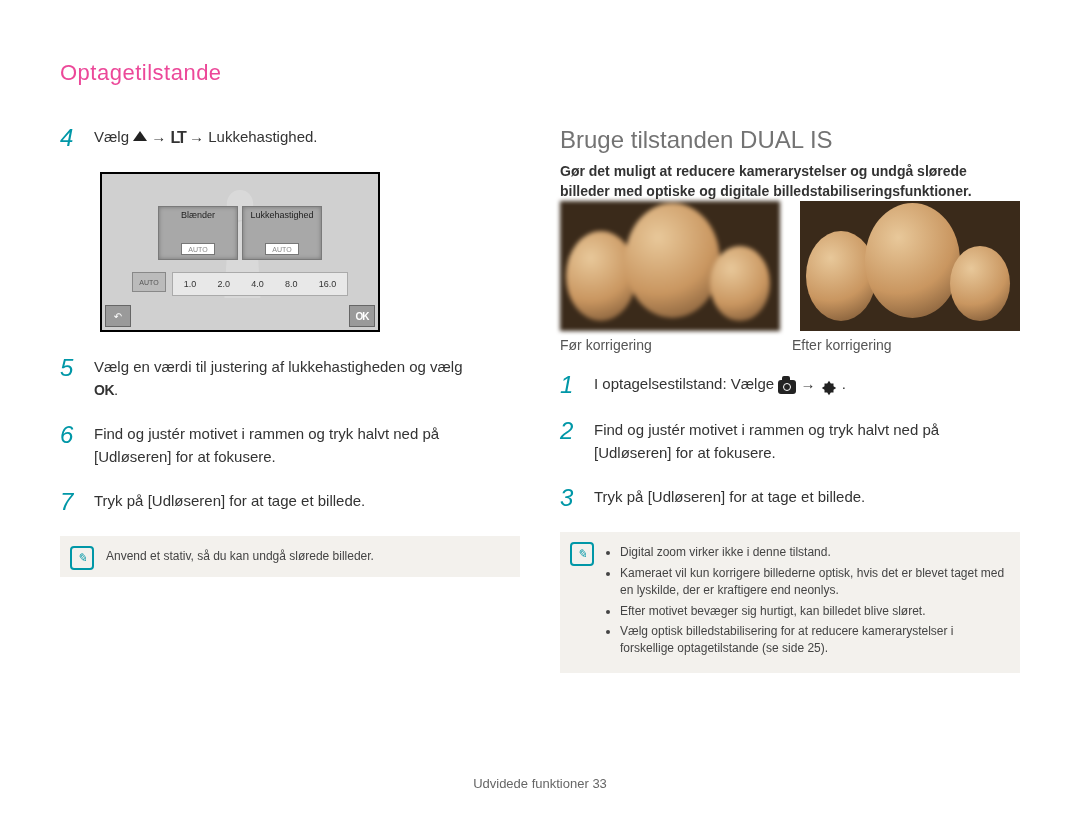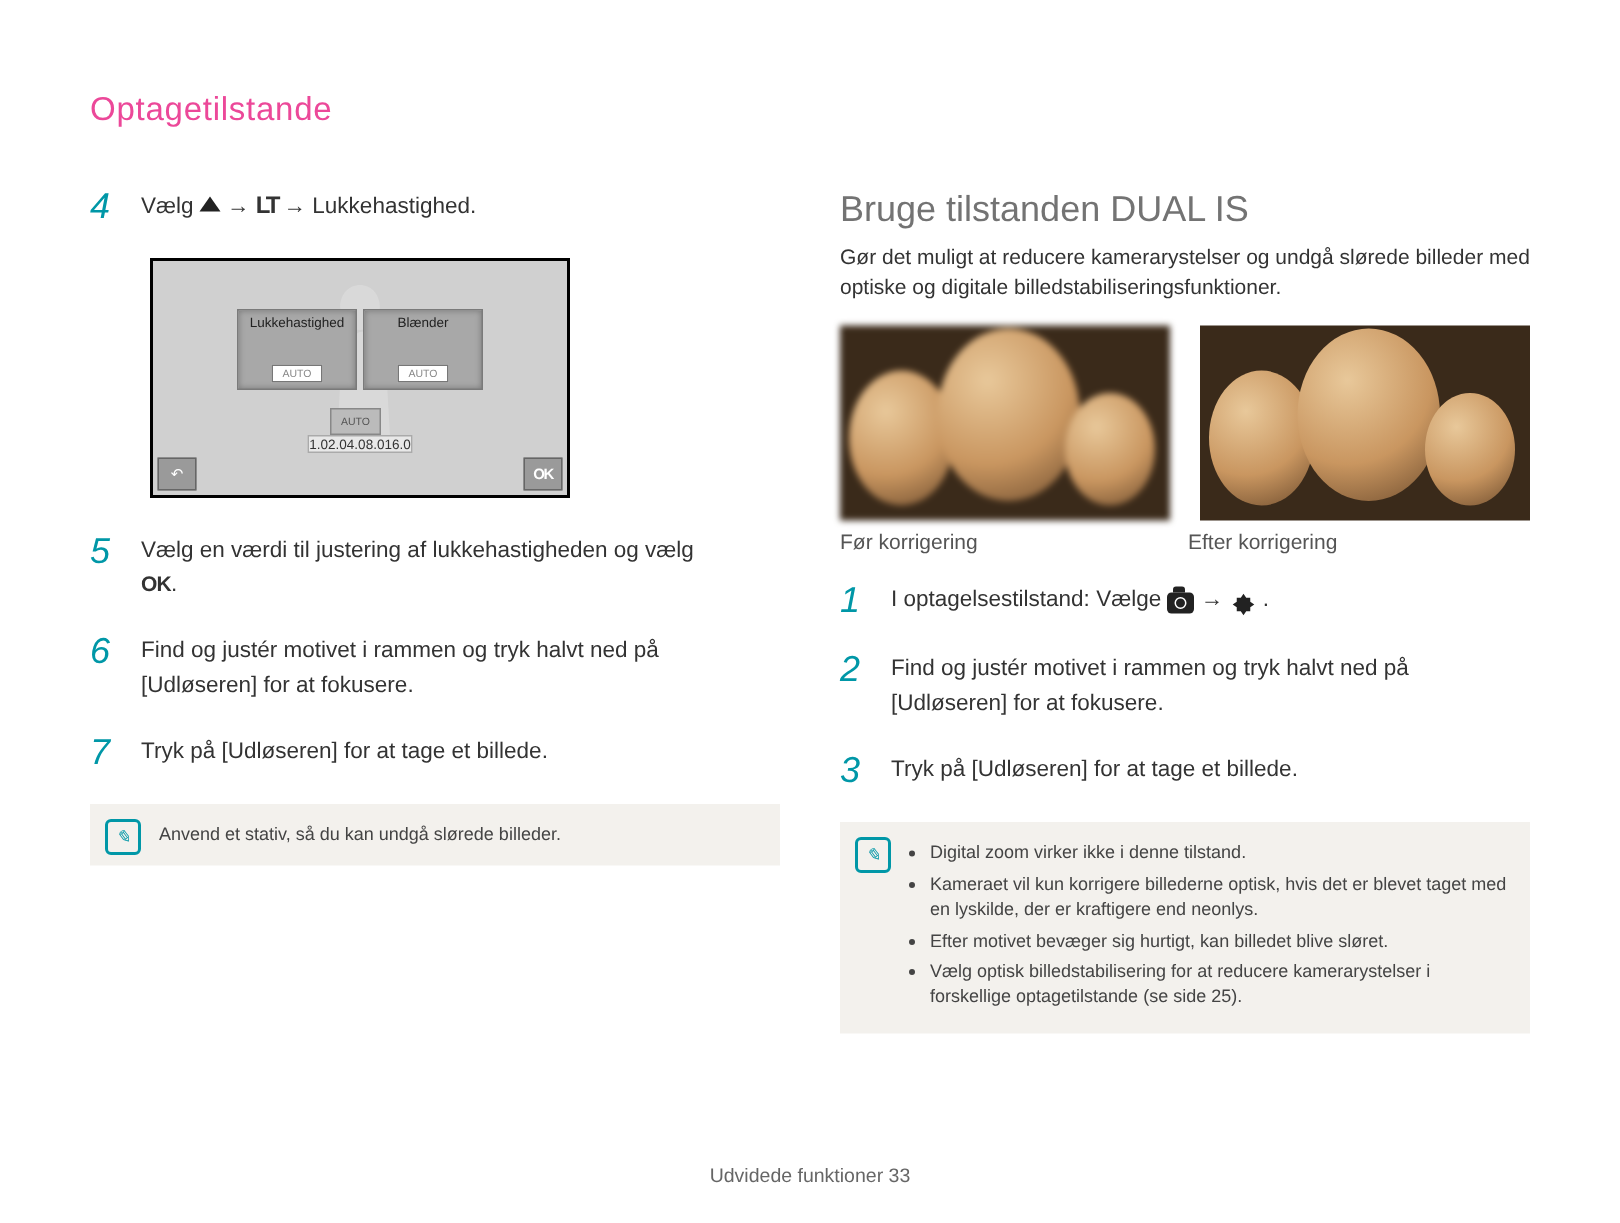--- a/index.html
+++ b/index.html
@@ -54,21 +54,21 @@
   .section-title {
     font-size: 24px;
     color: #737373;
     font-weight: 400;
     margin: 0 0 8px 0;
   }
   .section-desc {
     font-size: 14px;
     line-height: 1.4;
     color: #333;
-    margin-bottom: 16px;
+    font-weight: bold;
   }
   .camera-ui {
     width: 280px;
     height: 160px;
     border: 2px solid #000;
     background: #d0d0d0;
     position: relative;
     margin: 10px 0 24px 40px;
   }
   .silhouette {
@@ -114,23 +114,21 @@
     line-height: 12px;
     border: 1px solid #777;
   }
   .bottom-row {
     position: absolute;
     bottom: 28px;
     left: 30px;
     right: 30px;
     height: 30px;
     display: flex;
-    align-items: center;
     z-index: 2;
-    flex-direction: column;
   }
   .auto-chip {
     width: 34px;
     height: 20px;
     background: #bbb;
     border: 1px solid #888;
     font-size: 7px;
     color: #555;
     display:flex;align-items:center;justify-content:center;
     margin-right: 6px;
@@ -293,25 +291,25 @@
       </div>
 
       <div class="camera-ui">
         <div class="silhouette">
           <svg viewBox="0 0 60 100">
               <path fill="#e8e8e8" d="M30 5c6 0 11 5 11 12s-5 13-11 13-11-6-11-13 5-12 11-12zm-3 26h6c2 0 4 2 5 4l6 18c1 3 1 7 1 7l2 35h-30l2-35s0-4 1-7l6-18c1-2 3-4 5-4z"></path>
             </svg>
         </div>
         <div class="slider-panel">
           <div class="panel-box">
-            <span>Lukkehastighed</span>
+            <span>Blænder</span>
             <div class="auto-badge">AUTO</div>
           </div>
           <div class="panel-box">
-            <span>Blænder</span>
+            <span>Lukkehastighed</span>
             <div class="auto-badge">AUTO</div>
           </div>
         </div>
         <div class="bottom-row">
           <div class="auto-chip">AUTO</div>
           <div class="scale">
             <span>1.0</span>
             <span>2.0</span>
             <span>4.0</span>
             <span>8.0</span>

